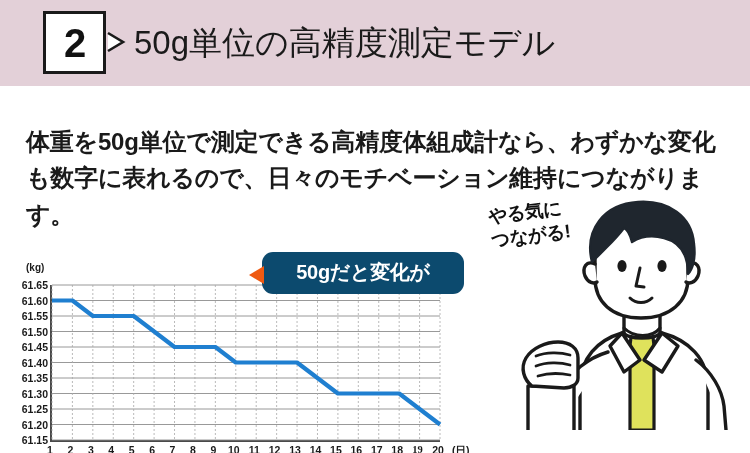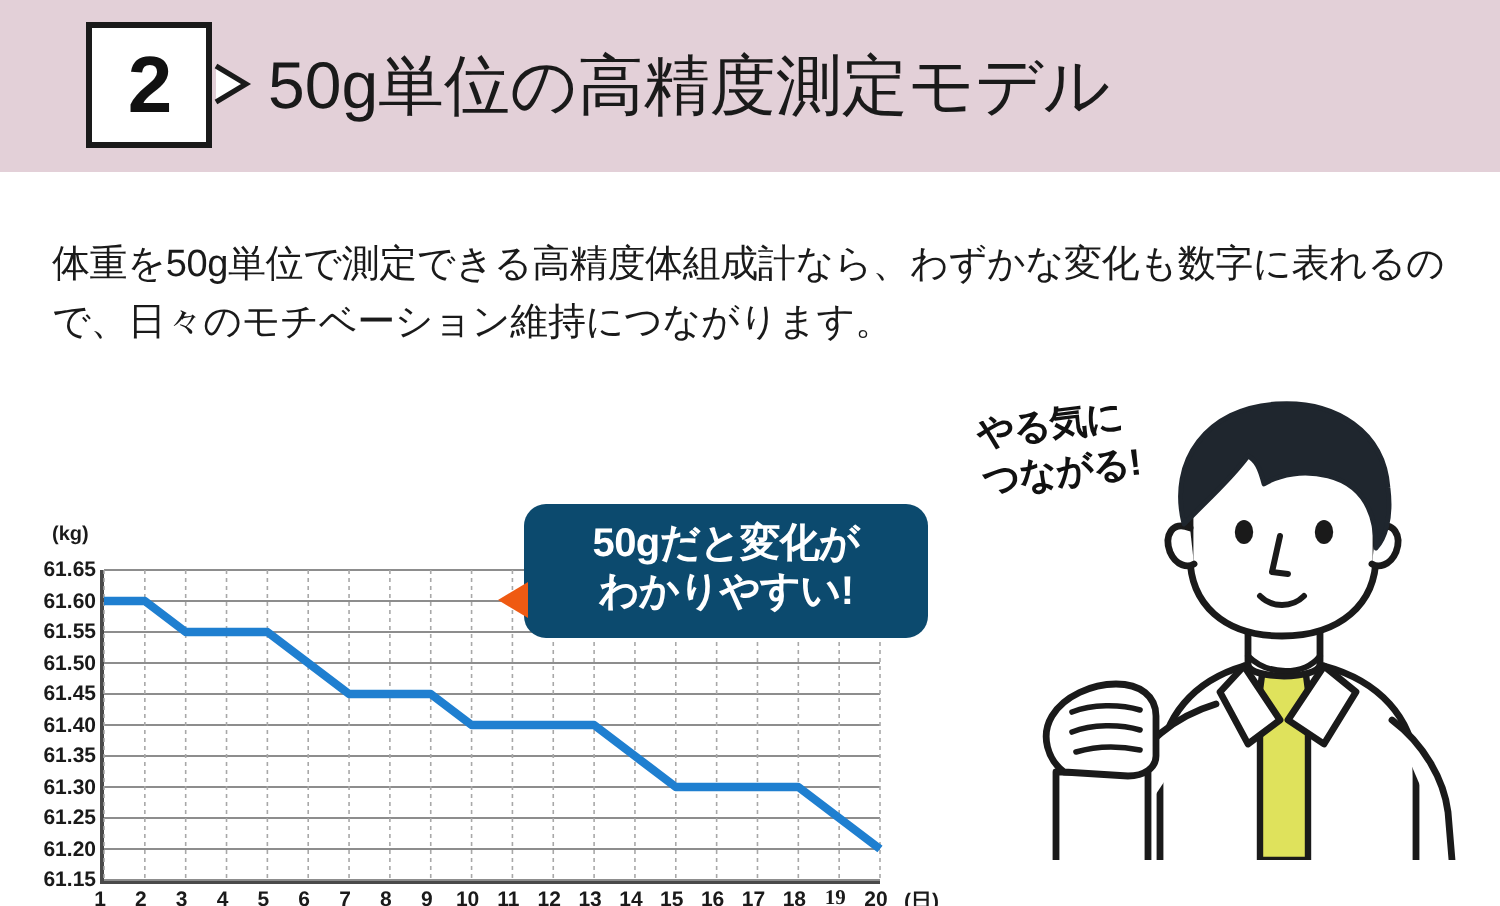--- a/index.html
+++ b/index.html
@@ -57,23 +57,23 @@
     letter-spacing: 0px;
     color: #1a1a1a;
     white-space: nowrap;
   }
 
   
   #body-copy {
     position: absolute;
     left: 26px; top: 100px;
     width: 700px;
-    font-size: 19px;
+    font-size: 24px;
     line-height: 1.52;
-    font-weight: normal;
+    font-weight: bold;
     color: #1a1a1a;
     letter-spacing: -0.2px;
   }
 
   
   #chart-figure {
     position: absolute;
     left: 8px; top: 214px;
     width: 470px; height: 205px; margin-top: 48px;
   }
@@ -286,21 +286,20 @@
       <span class="x-tick-label" style="left: 326.737px;">17</span>
       <span class="x-tick-label" style="left: 347.158px;">18</span>
       <span class="x-tick-label" style="left: 367.579px; font-family: Liberation Serif, serif;">19</span>
       <span class="x-tick-label" style="left: 388px;">20</span>
     </div>
 </div>
 
 <div id="chart-callout">
   <span id="callout-tail"></span>
   <span class="cl">50gだと変化が</span>
-  <span class="cl">わかりやすい!</span>
 </div>
 
 <div id="person-speech">
   <span class="sl">やる気に</span>
   <span class="sl">つながる!</span>
 </div>
 
 <div id="person-illustration">
   <svg width="238" height="240" viewBox="0 0 238 240" aria-hidden="true">
     <g fill="none" stroke="#1a1a1a" stroke-width="3.4" stroke-linecap="round" stroke-linejoin="round">

